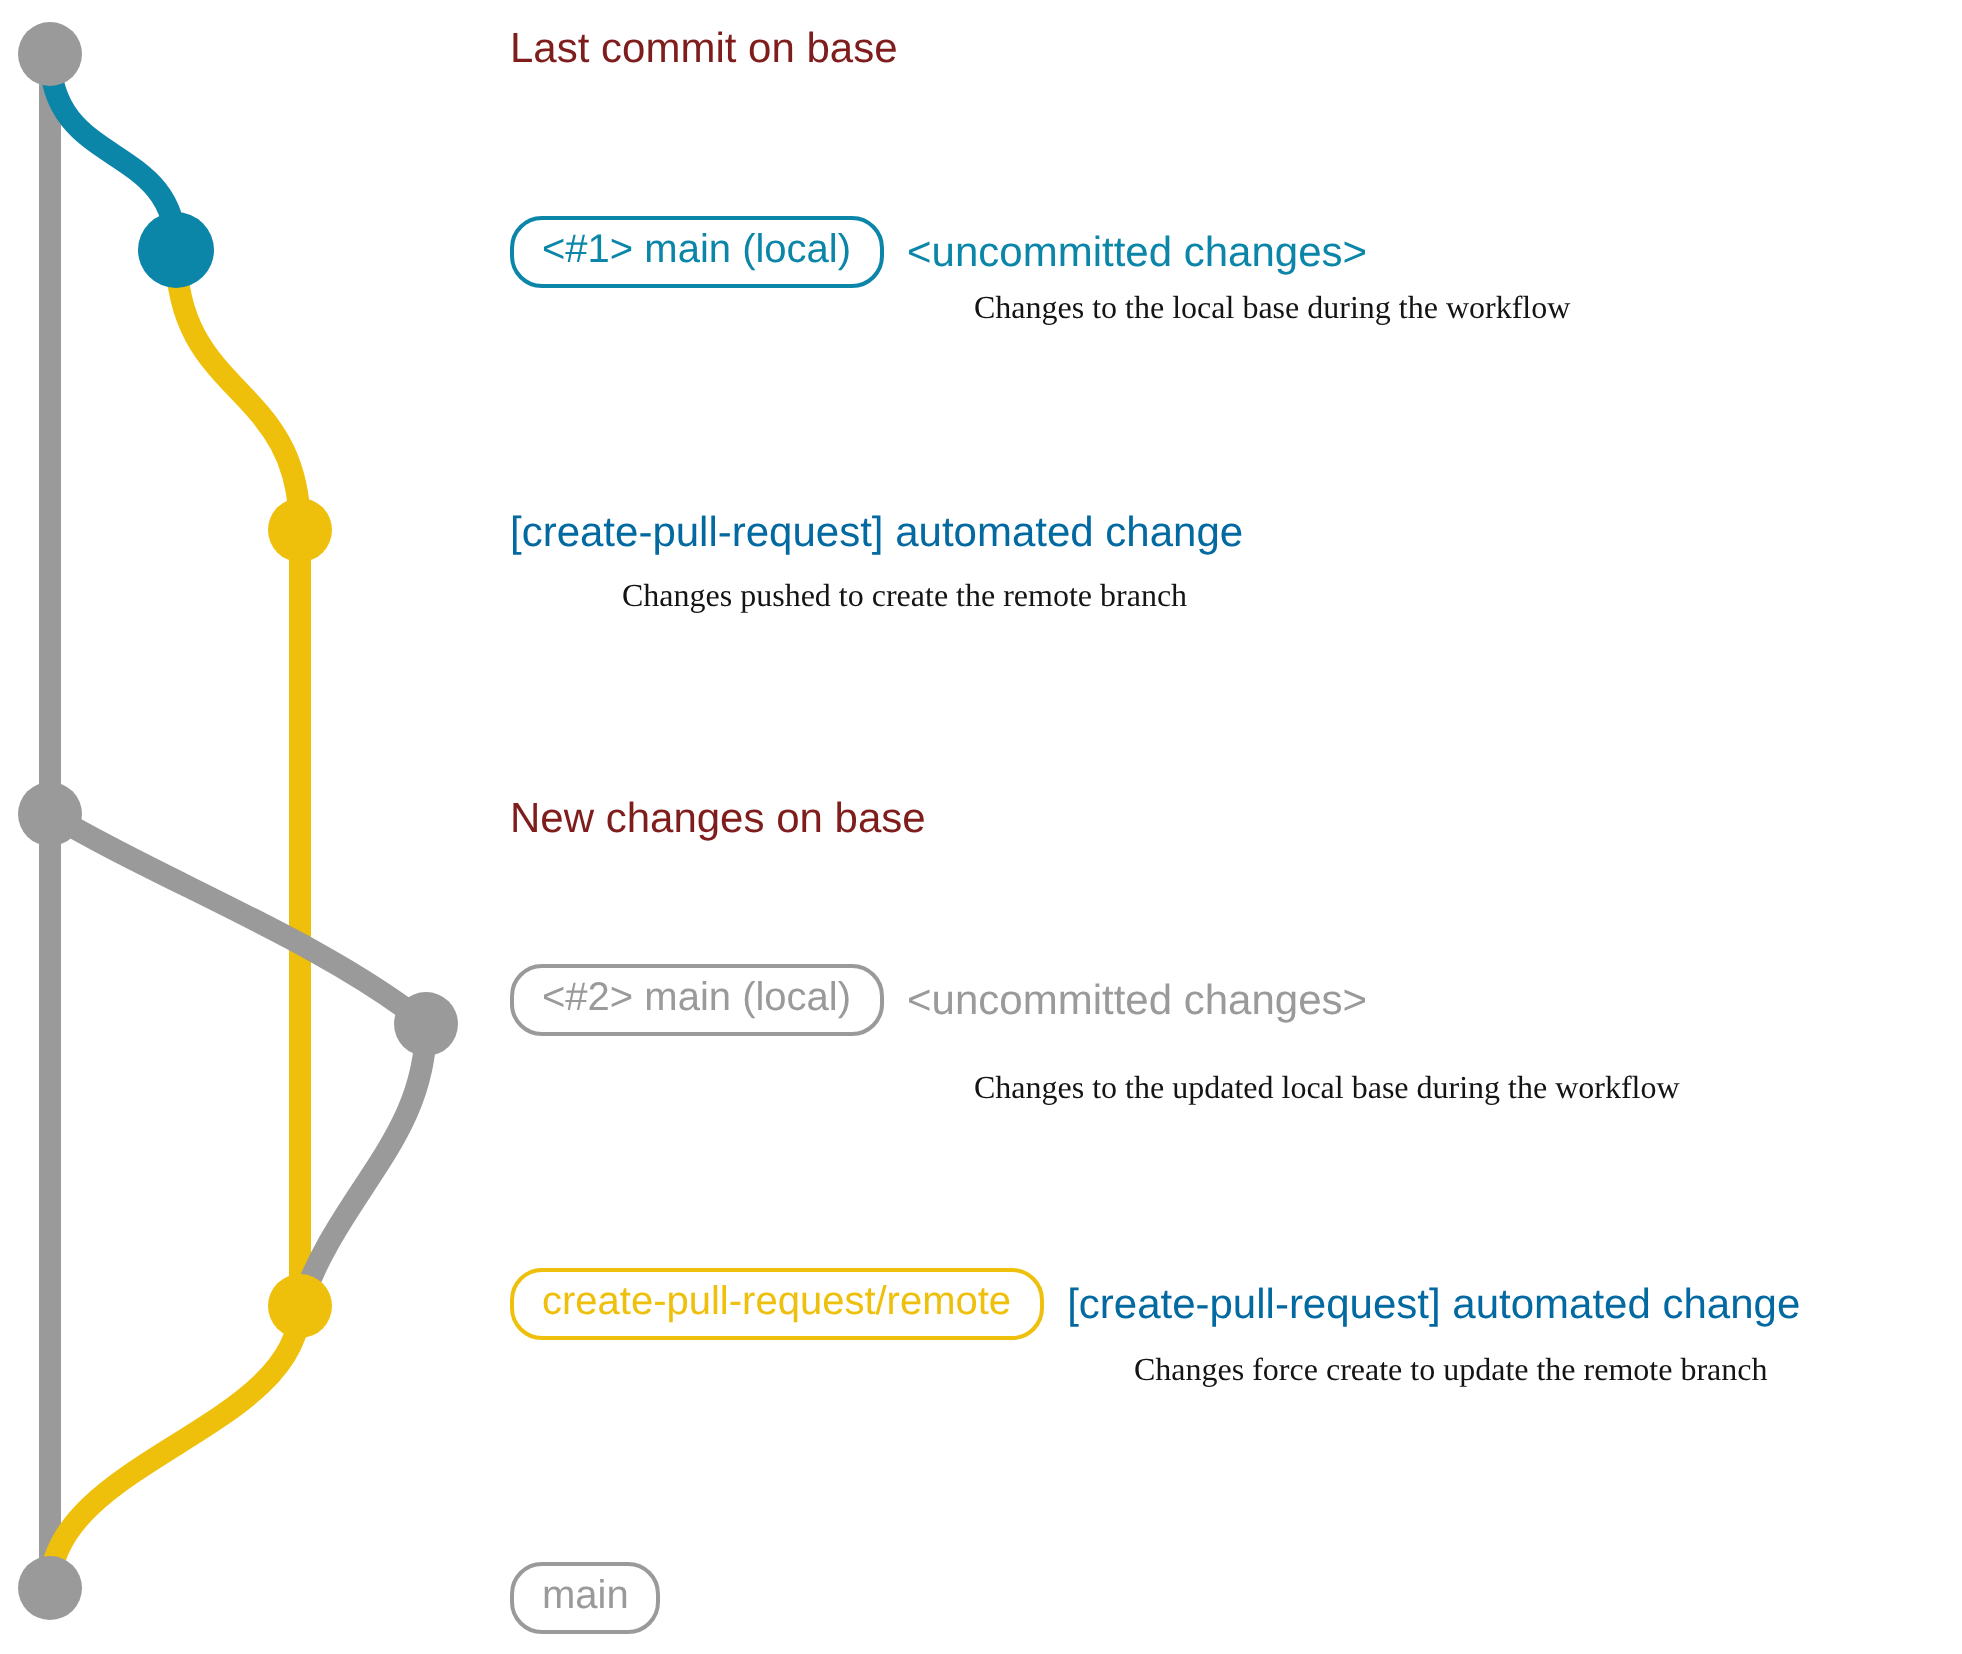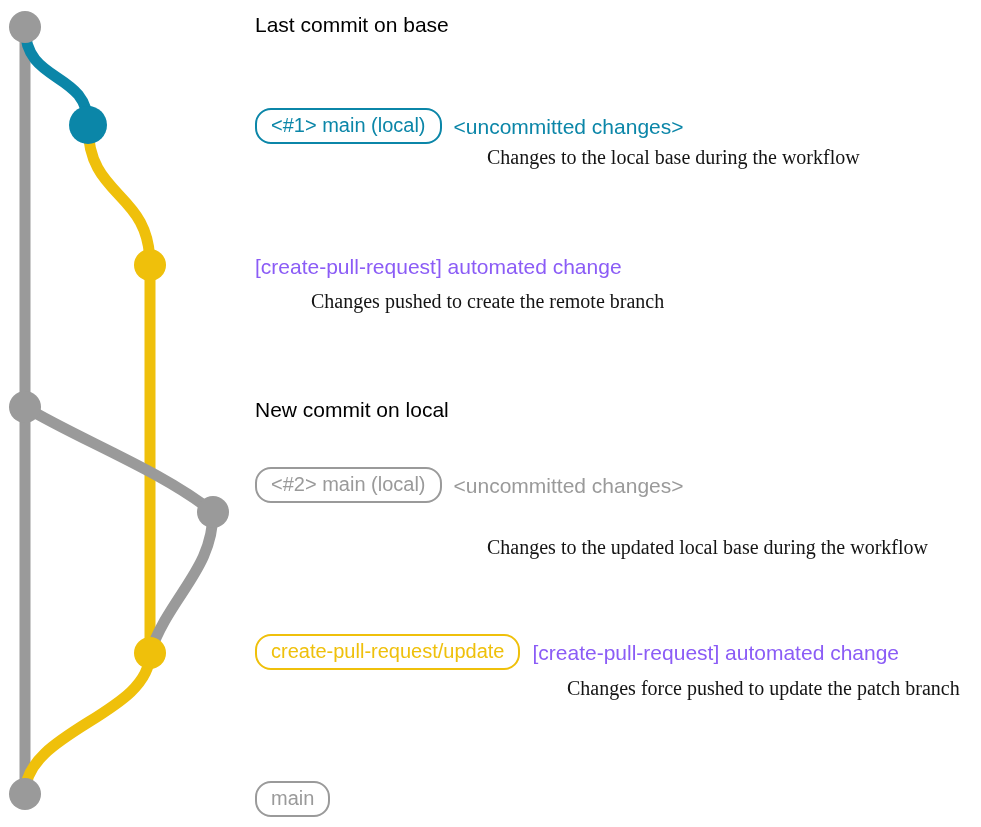--- a/index.html
+++ b/index.html
@@ -46,38 +46,38 @@
   .badge.amber { border-color: #efc00b; color: #efc00b; }
   .badge.gray  { border-color: #9a9a9a; color: #9a9a9a; }
 
   .subject {
     font-size: 21px;
     line-height: 1;
     margin-left: 12px;
     color: #9a9a9a;
   }
   .subject.blue  { color: #0b86a8; }
-  .subject.amber { color: #8b5cf6; }
+  .subject.amber { color: #0369a1; }
   .subject.gray  { color: #9a9a9a; }
   .subject.standalone { margin-left: 0; }
 
   .note {
     position: absolute;
     font-family: "Liberation Serif", serif;
-    font-size: 20px;
+    font-size: 16px;
     line-height: 1;
     color: #141414;
     white-space: nowrap;
   }
 
   .heading {
     position: absolute;
     font-size: 21px;
     line-height: 1;
-    color: #000000;
+    color: #7f1d1d;
     white-space: nowrap;
     text-align: right;
   }
 </style>
 </head>
 <body>
 
 <svg id="graph-canvas" viewBox="0 0 981 827" xmlns="http://www.w3.org/2000/svg">
 
   <g fill="none" stroke-width="11" stroke-linecap="round">
@@ -114,29 +114,29 @@
   <span class="badge blue">&lt;#1&gt; main (local)</span>
   <span class="subject blue">&lt;uncommitted changes&gt;</span>
 </div>
 <div class="note" style="left:487px; top:147px;">Changes to the local base during the workflow</div>
 
 <div class="row" style="left:255px; top:256px;">
   <span class="subject amber standalone">[create-pull-request] automated change</span>
 </div>
 <div class="note" style="left:271px; top:291px;margin-left:40px;">Changes pushed to create the remote branch</div>
 
-<div class="heading" style="left:255px; top:399px;">New commit on local</div>
+<div class="heading" style="left:255px; top:399px;">New changes on base</div>
 
-<div class="row" style="left:255px; top:467px;align-items:center;">
+<div class="row" style="left:255px; top:482px;align-items:center;">
   <span class="badge gray">&lt;#2&gt; main (local)</span>
   <span class="subject gray">&lt;uncommitted changes&gt;</span>
 </div>
 <div class="note" style="left:487px; top:537px;text-align:center;">Changes to the updated local base during the workflow</div>
 
 <div class="row" style="left:255px; top:634px;">
-  <span class="badge amber">create-pull-request/update</span>
+  <span class="badge amber">create-pull-request/remote</span>
   <span class="subject amber">[create-pull-request] automated change</span>
 </div>
-<div class="note" style="left:567px; top:678px;">Changes force pushed to update the patch branch</div>
+<div class="note" style="left:567px; top:678px;">Changes force create to update the remote branch</div>
 
 <div class="row" style="left:255px; top:781px;align-items:flex-end;">
   <span class="badge gray">main</span>
 </div>
 
 </body></html>

